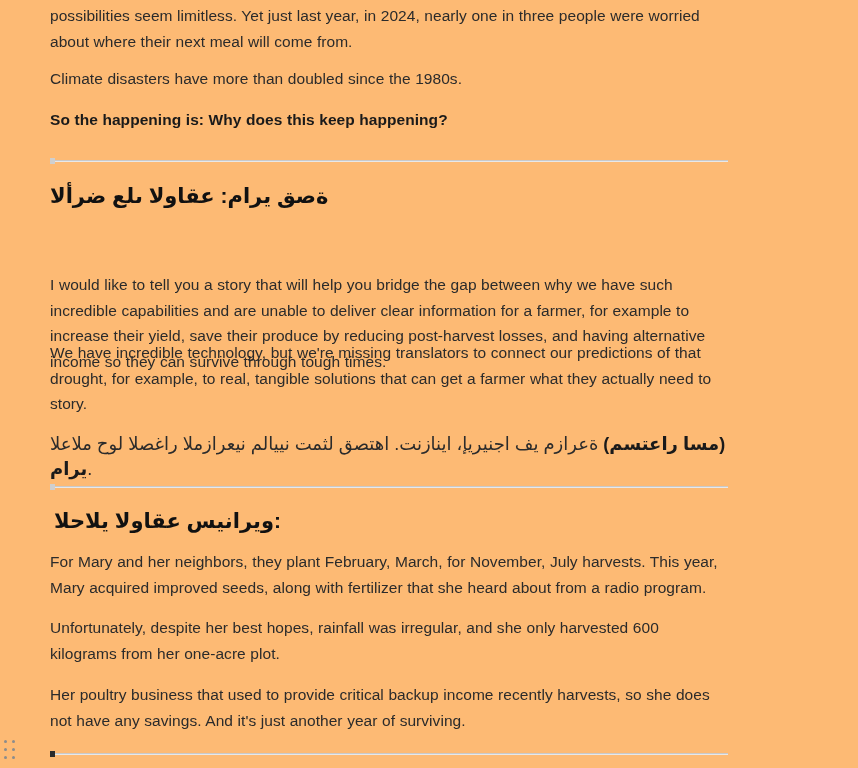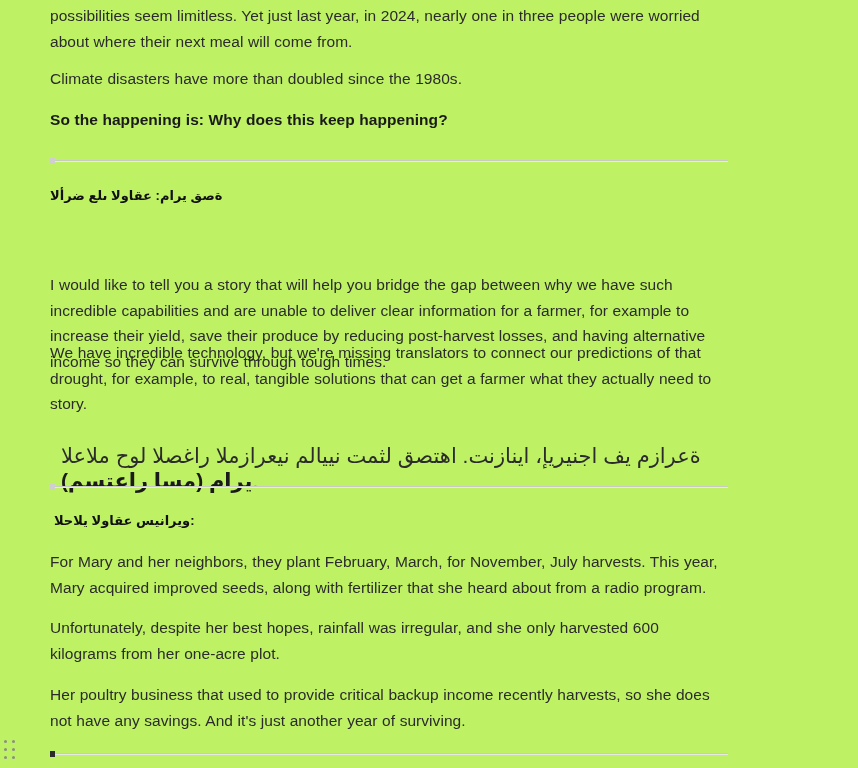--- a/index.html
+++ b/index.html
@@ -16,21 +16,21 @@
     color: #24292e;
     position: relative;
   }
 
   .doc-canvas {
     position: absolute;
     top: 0;
     left: 0;
     width: 858px;
     height: 768px;
-    background: #bef264;
+    background: #fdba74;
   }
 
   .doc-body {
     position: absolute;
     left: 50px;
     top: 0;
     width: 678px;
   }
 
   
@@ -49,38 +49,38 @@
     position: relative;
   }
 
   .para-strong {
     font-weight: bold;
     color: #1a1a1a;
   }
 
   
   .rtl-heading {
-    font-size: 13px;
+    font-size: 21px;
     font-weight: bold;
     color: #111111;
     direction: ltr;
     unicode-bidi: bidi-override;
     text-align: left;
     line-height: 24px;
     margin: 0;
   }
 
   .rtl-para {
-    font-size: 21px;
+    font-size: 18px;
     color: #2b2b2b;
     direction: ltr;
     unicode-bidi: bidi-override;
     text-align: left;
     line-height: 25px;
-    margin: 11px;
+    margin: 0;
   }
   .rtl-para b, .rtl-para .bold {
     font-weight: bold;
     color: #1a1a1a;
   }
 
   
   .divider-wrap {
     position: relative;
     height: 2px;

